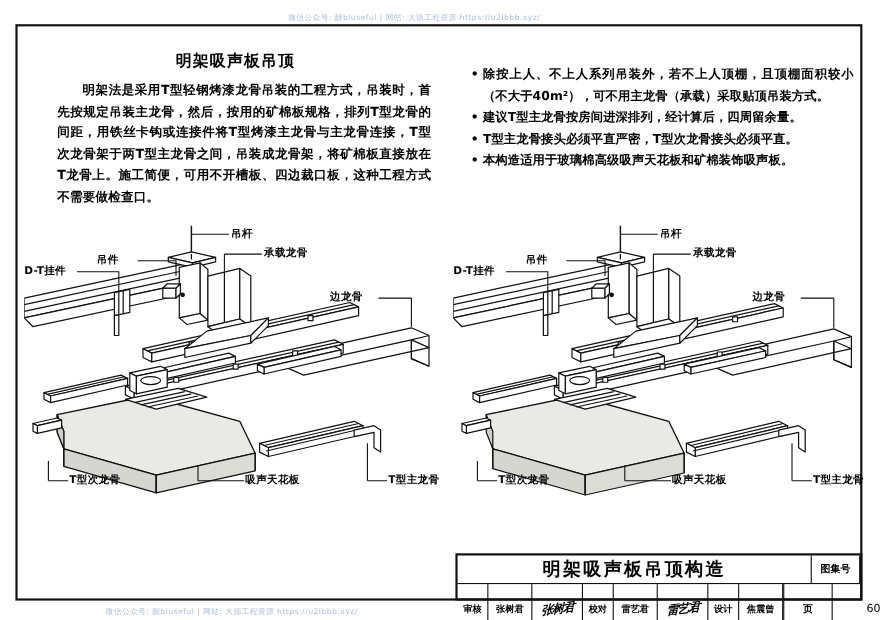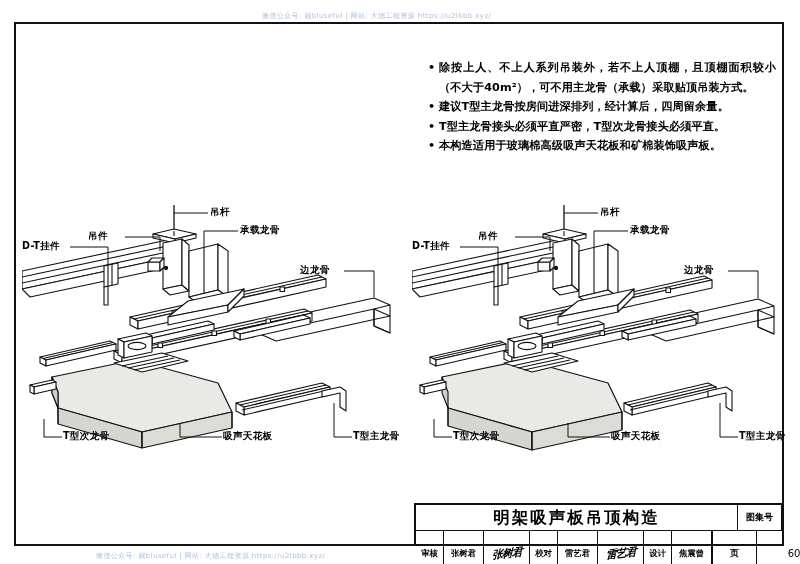--- a/index.html
+++ b/index.html
@@ -191,20 +191,22 @@
 </head>
 <body>
 
 <div id="page">
 
   <div id="sheet-border"></div>
 
   <div class="watermark" id="watermark-top">微信公众号: 靓bluseful  |  网站: 大德工程资源 https://u2lbbb.xyz/</div>
   <div class="watermark" id="watermark-bottom">微信公众号: 靓bluseful  |  网站: 大德工程资源 https://u2lbbb.xyz/</div>
 
+  <div id="doc-title">明架吸声板吊顶</div>
+  <div id="intro-paragraph">明架法是采用T型轻钢烤漆龙骨吊装的工程方式，吊装时，首先按规定吊装主龙骨，然后，按用的矿棉板规格，排列T型龙骨的间距，用铁丝卡钩或连接件将T型烤漆主龙骨与主龙骨连接，T型次龙骨架于两T型主龙骨之间，吊装成龙骨架，将矿棉板直接放在T龙骨上。施工简便，可用不开槽板、四边裁口板，这种工程方式不需要做检查口。</div>
 
   <div id="notes-list">
     <div class="note-item">除按上人、不上人系列吊装外，若不上人顶棚，且顶棚面积较小（不大于40m²），可不用主龙骨（承载）采取贴顶吊装方式。</div>
     <div class="note-item">建议T型主龙骨按房间进深排列，经计算后，四周留余量。</div>
     <div class="note-item">T型主龙骨接头必须平直严密，T型次龙骨接头必须平直。</div>
     <div class="note-item">本构造适用于玻璃棉高级吸声天花板和矿棉装饰吸声板。</div>
   </div>
 
   <div class="figure" id="figure-left">
     <svg class="fig-svg" width="390" height="250" viewBox="0 0 390 250">

